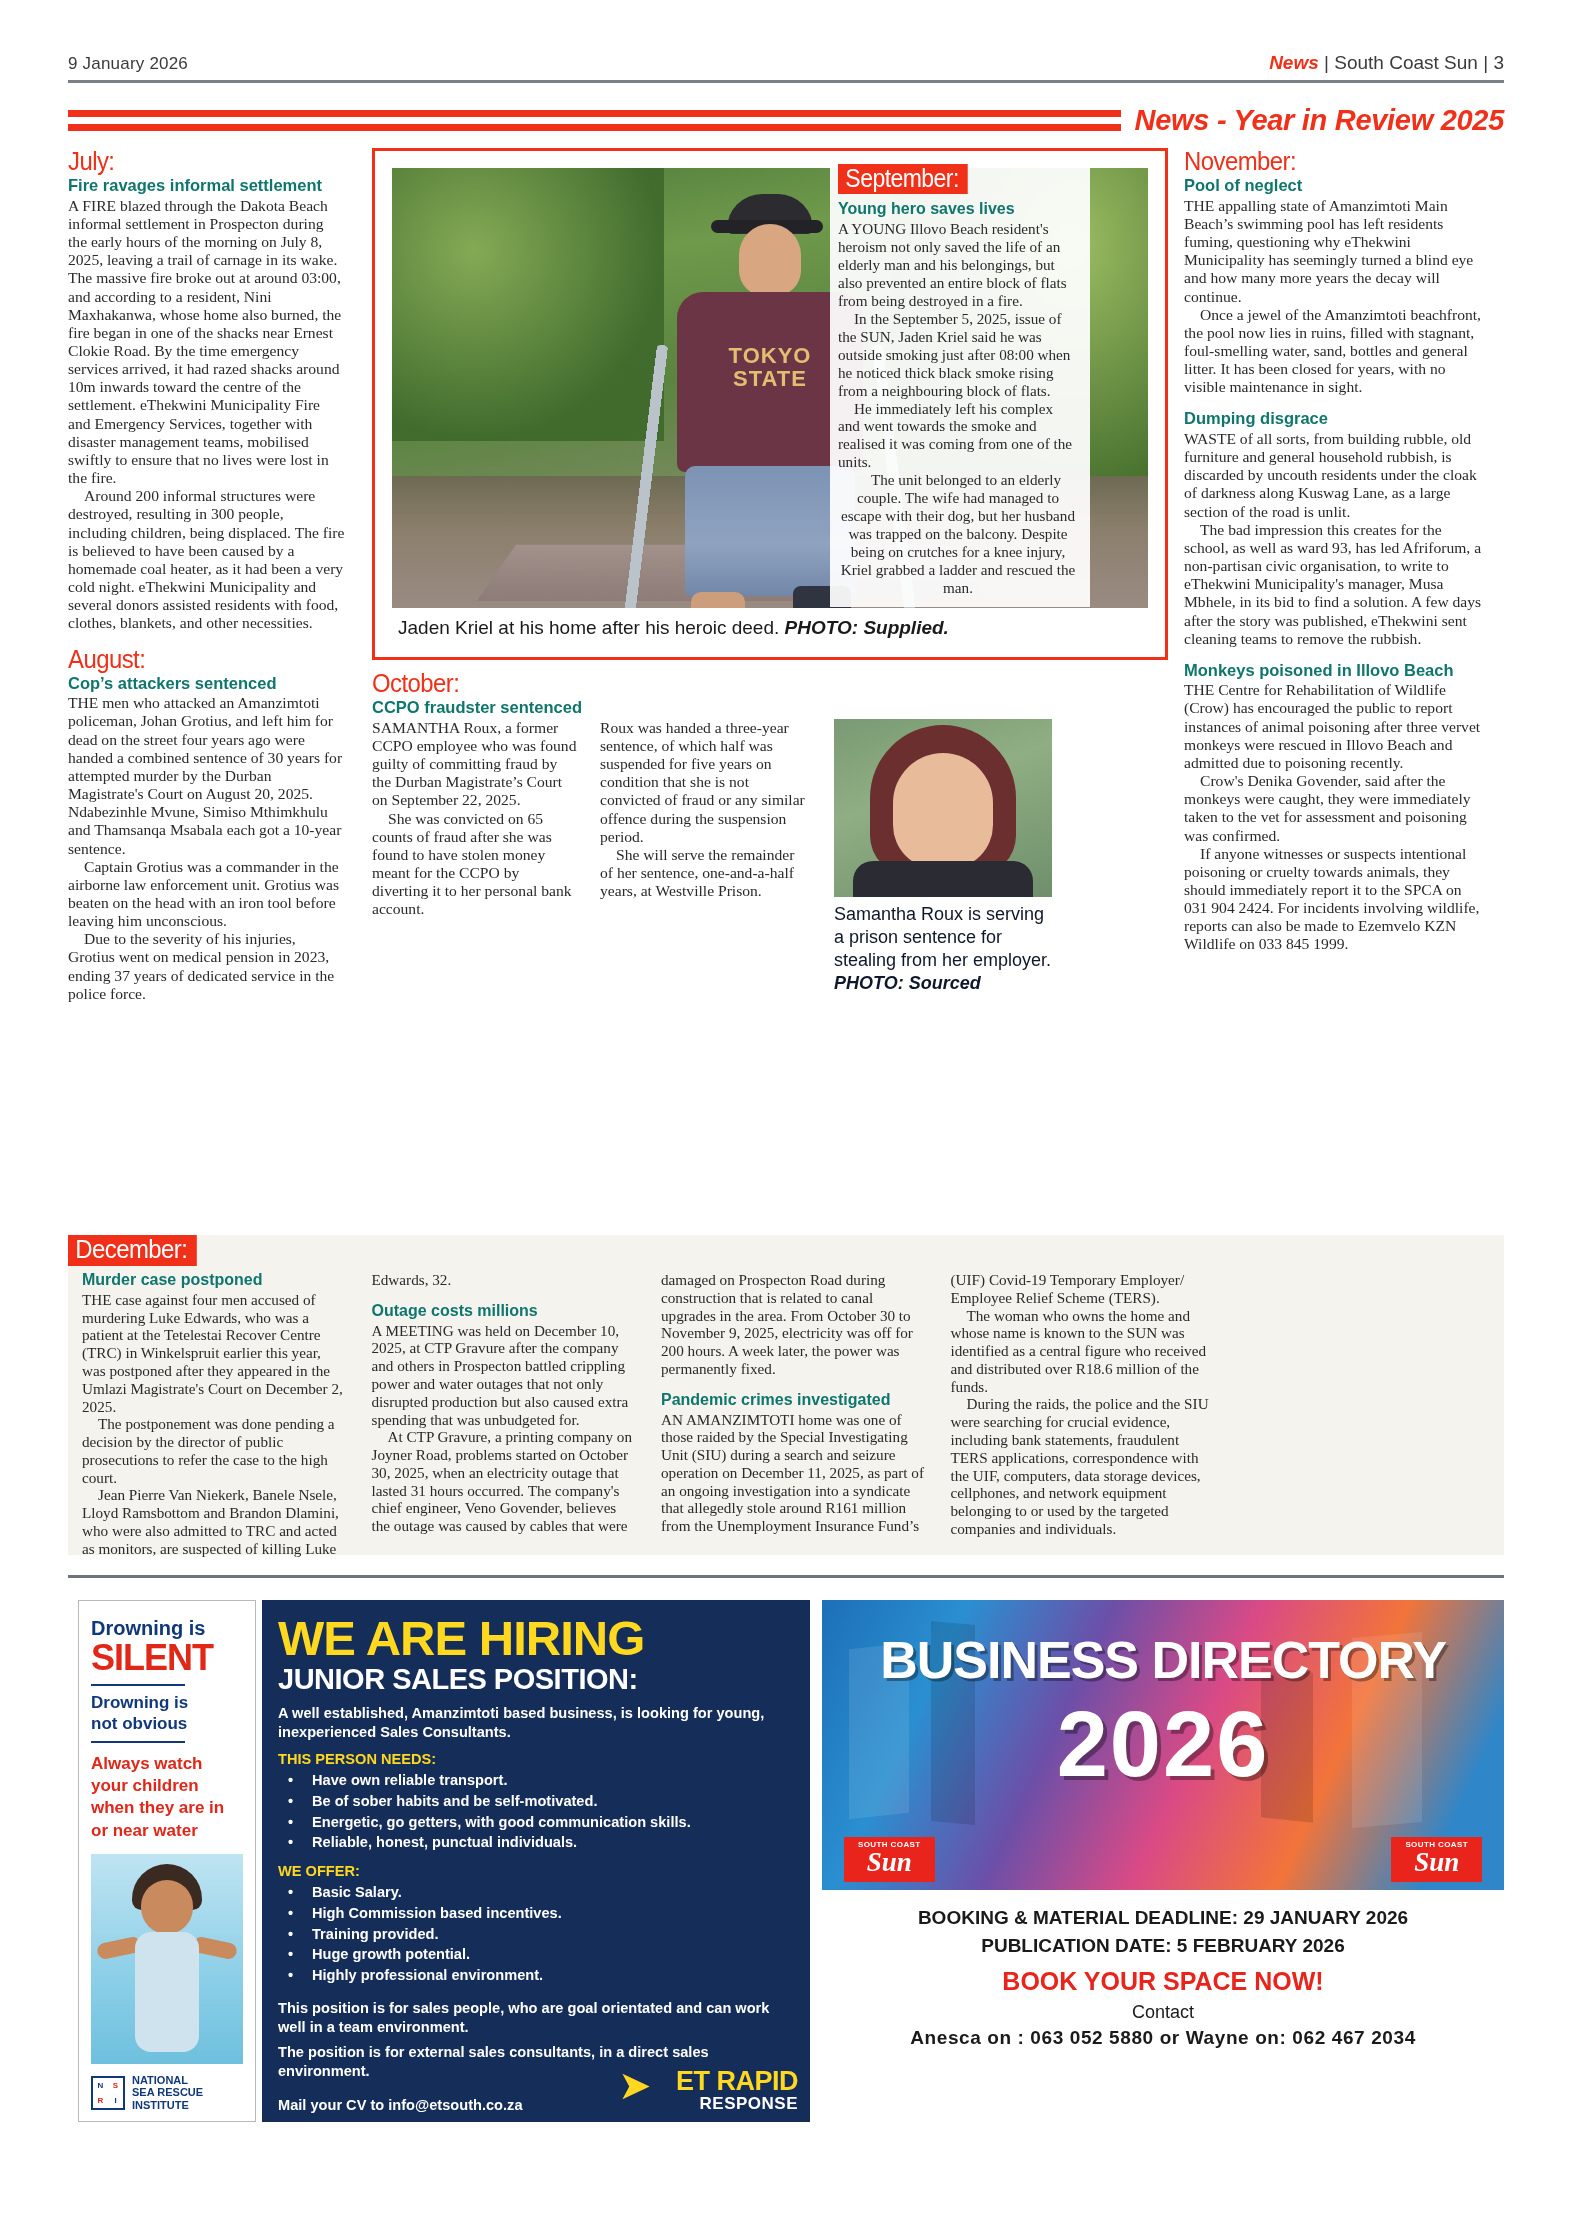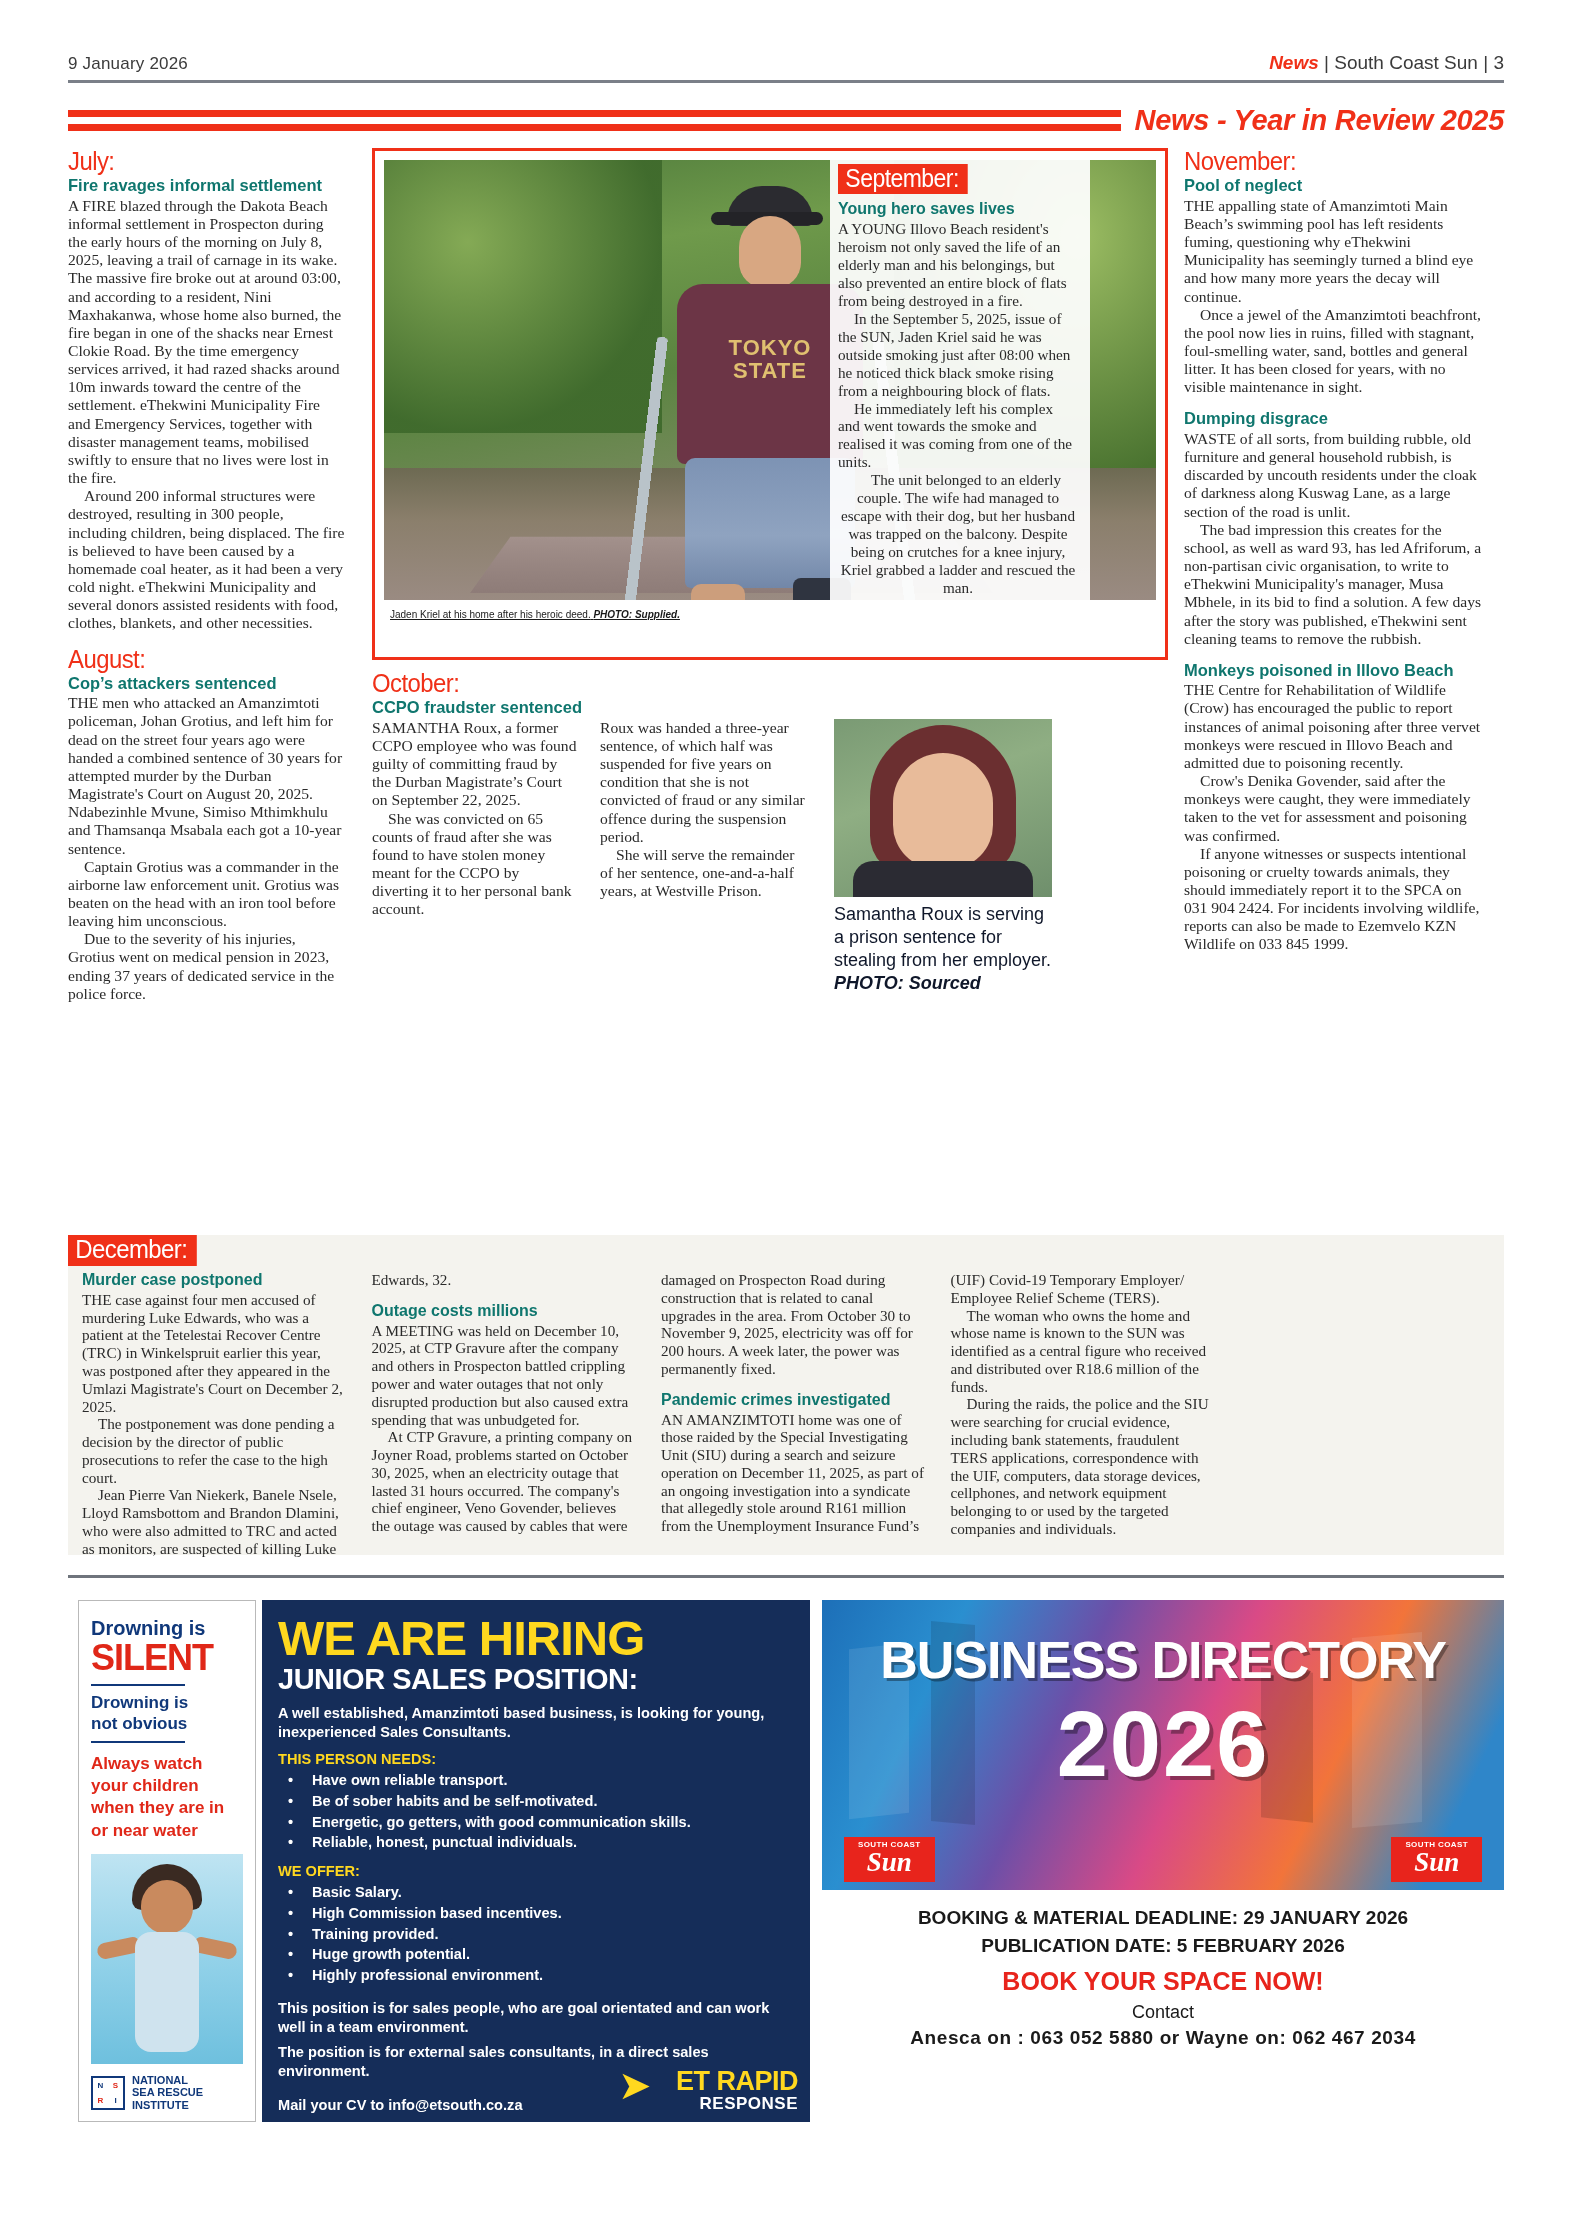--- a/index.html
+++ b/index.html
@@ -69,21 +69,21 @@
   p.body + p.body { text-indent: 16px; }
   .gap { height: 13px; }
 
   
   .col-july { position: absolute; left: 68px; top: 148px; width: 278px; }
   .col-nov  { position: absolute; left: 1184px; top: 148px; width: 300px; }
 
   
   .photo-frame {
     position: absolute; left: 372px; top: 148px; width: 796px; height: 512px;
-    border: 3px solid #f03018; background: #ffffff; padding: 9px;
+    border: 3px solid #f03018; background: #ffffff; padding: 17px;
   }
   .photo {
     position: relative; width: 100%; height: 440px; overflow: hidden;
     background: linear-gradient(170deg,#4e7a3b 0%, #6f9a4b 22%, #5a8440 45%, #7d8b63 70%, #8c8276 100%);
   }
   .photo .foliage-a {
     position:absolute; left:0; top:0; width:36%; height:62%;
     background: radial-gradient(ellipse at 30% 30%, #86ab56 0%, #3f6a2c 70%);
     opacity:.95;
   }
@@ -135,23 +135,22 @@
     position:absolute; left:138px; top:392px; width:58px; height:74px;
     background:#2f3440; border-radius:8px;
   }
   .photo .crutch-l, .photo .crutch-r {
     position:absolute; top:150px; width:11px; height:330px; background:#b9c3c9;
     border-radius:4px;
   }
   .photo .crutch-l { left:-18px; transform:rotate(7deg); }
   .photo .crutch-r { right:-18px; transform:rotate(-7deg); }
   .caption {
-    font-family:"Liberation Sans",sans-serif; font-size:10px; color:#1a1a1a;
+    font-family:"Liberation Sans",sans-serif; font-size:19px; color:#1a1a1a;
     padding:9px 4px 0 6px;
-    text-decoration:underline;
   }
   .caption .credit { font-weight:bold; font-style:italic; }
 
   
   .sept-overlay {
     position: absolute; left: 830px; top: 160px; width: 260px;
     background: rgba(255,255,255,0.93); padding: 4px 12px 10px 8px;
   }
   .sept-overlay .month.boxed { font-size: 25px; margin-bottom: 6px; }
   .sept-overlay h3.hed { font-size: 16px; }

